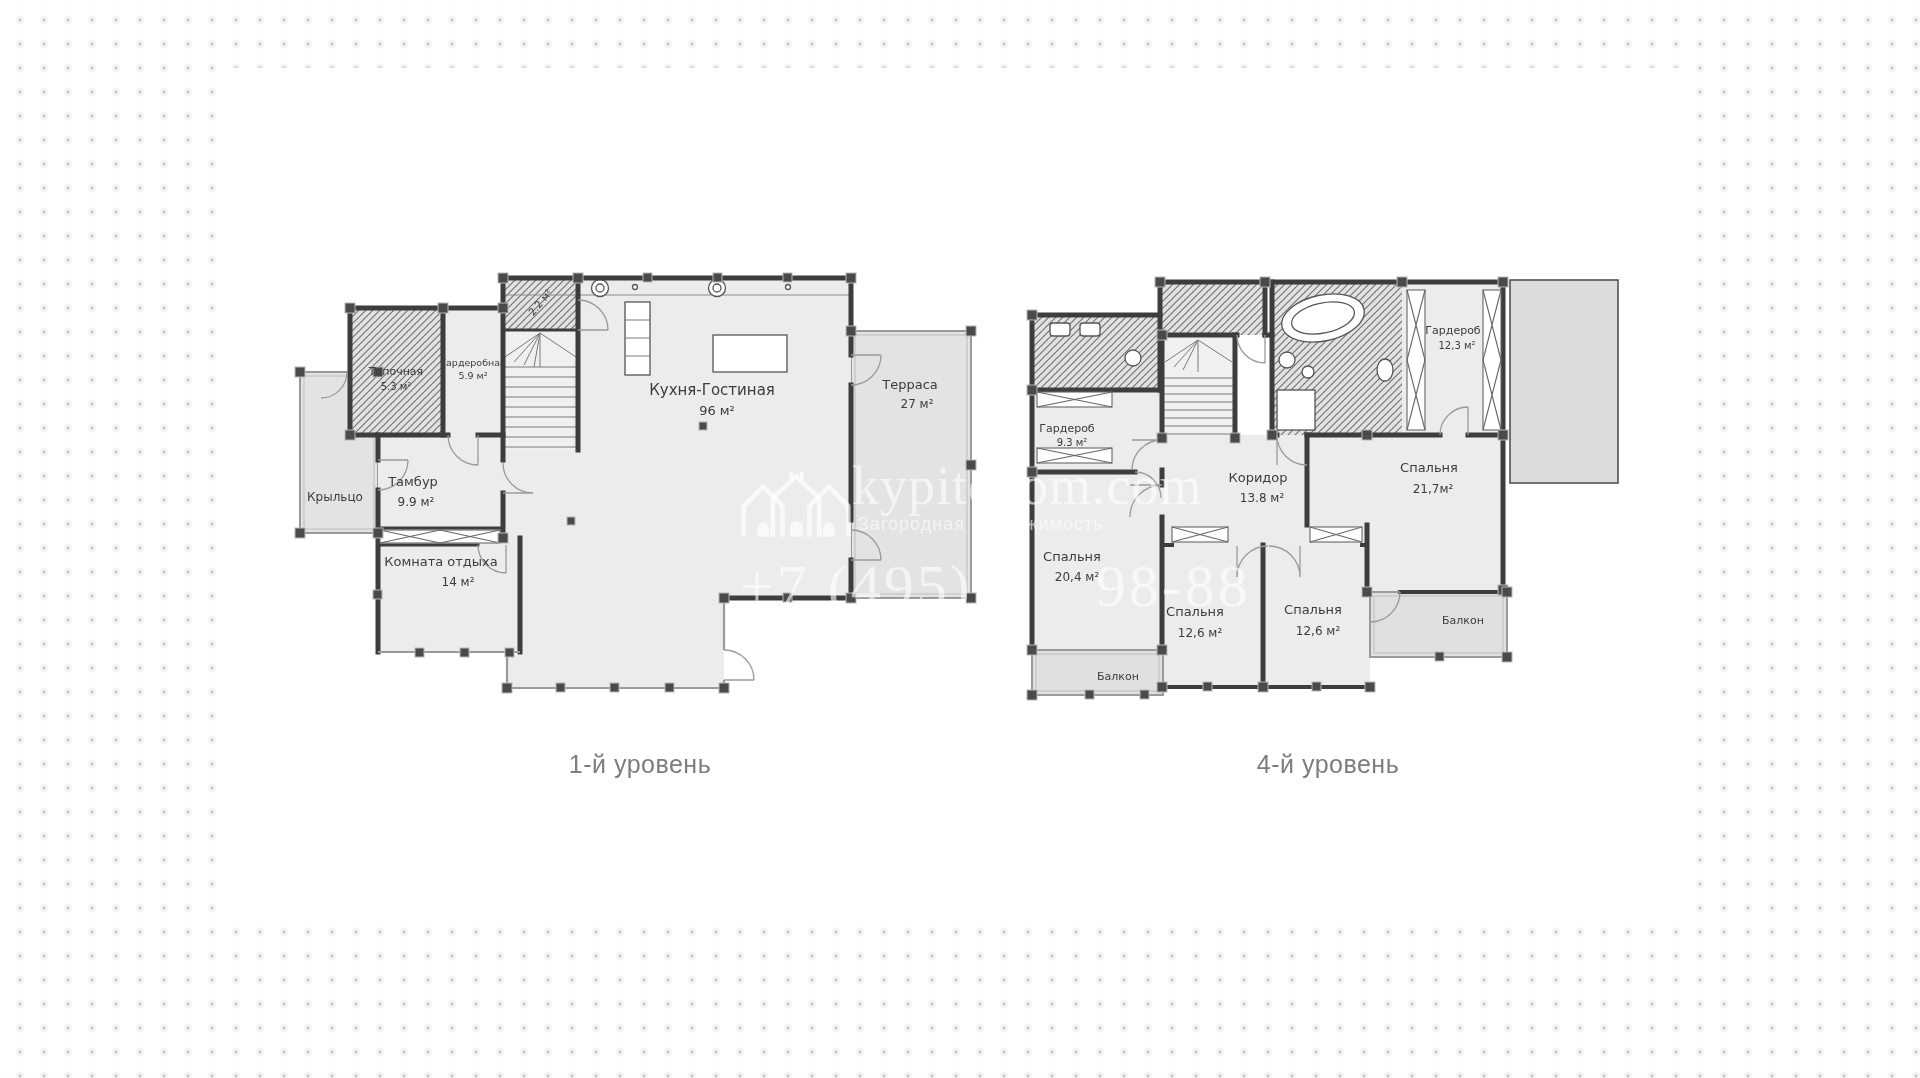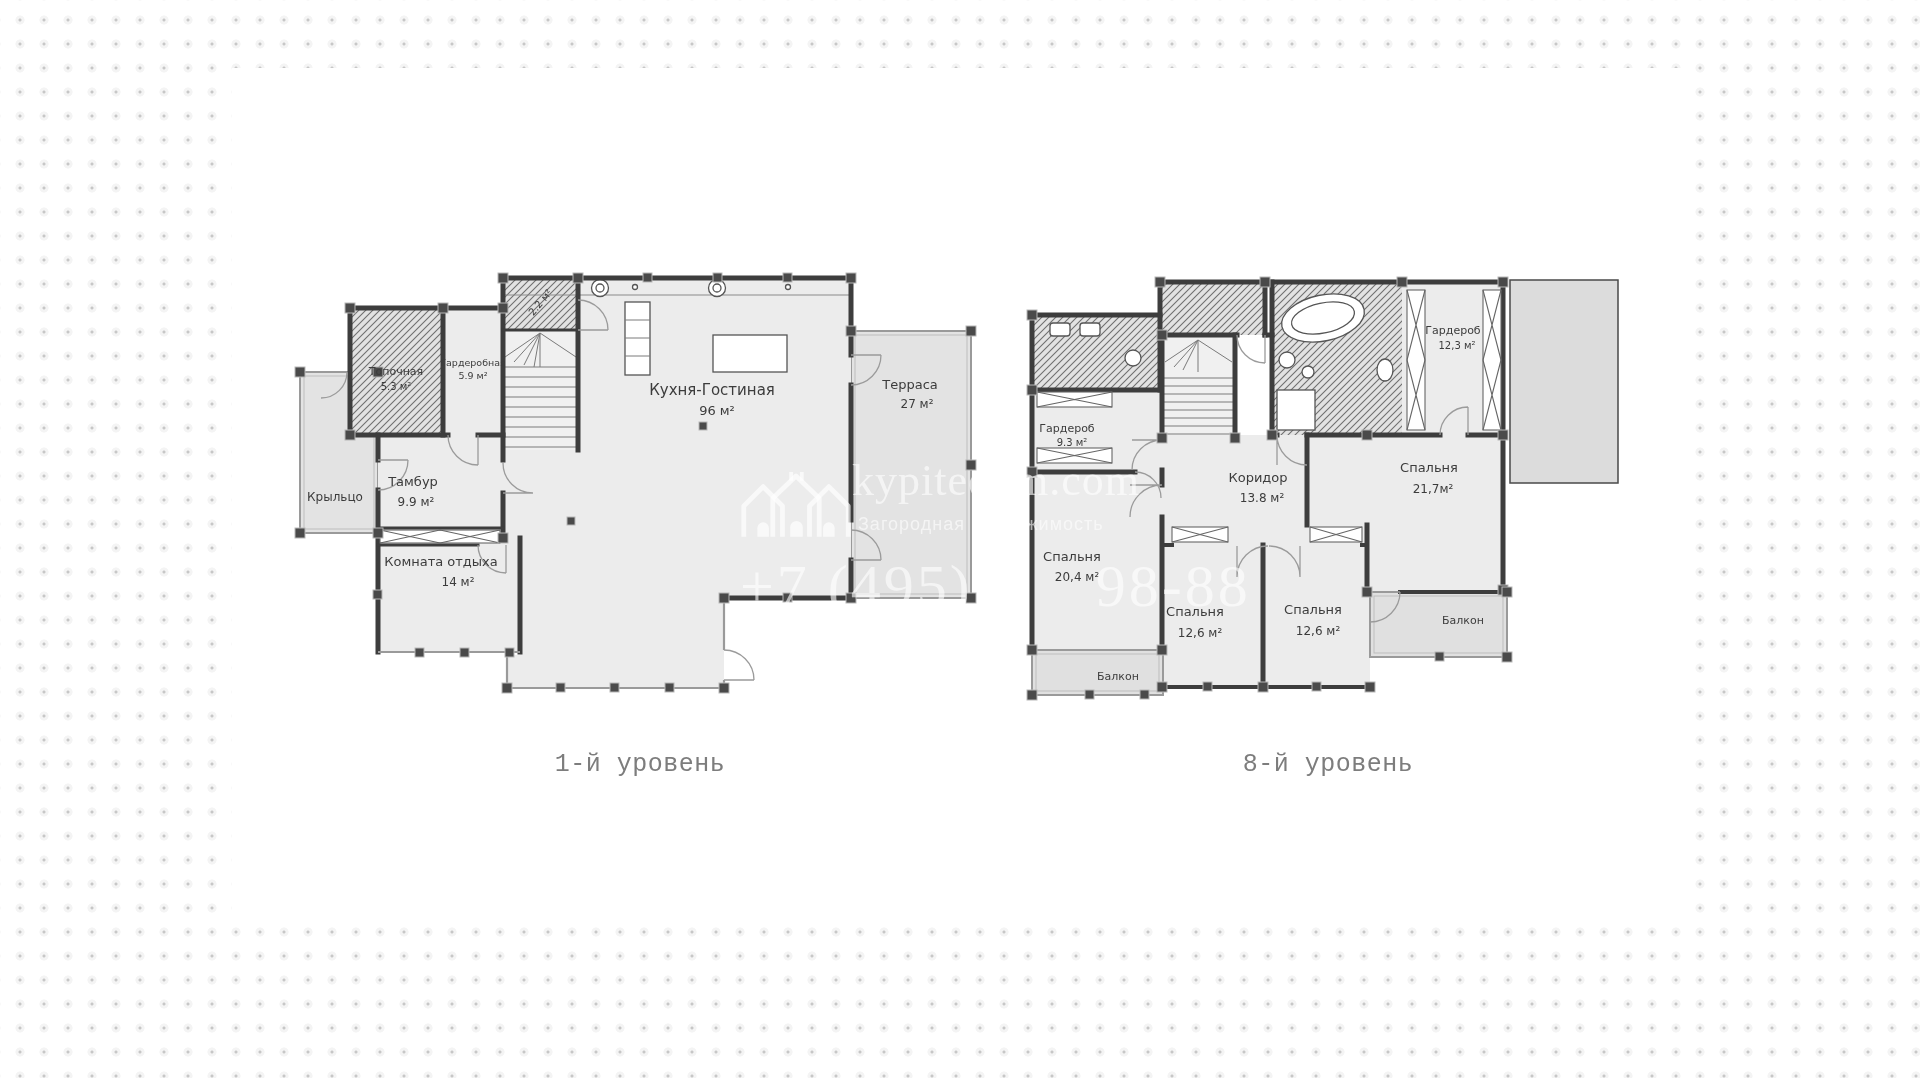--- a/index.html
+++ b/index.html
@@ -12,28 +12,28 @@
     background-size:24px 24px,24px 24px;
     background-position:8px 8px,8px 8px;
     font-family:"DejaVu Sans",sans-serif;
   }
   .canvas{position:absolute;left:232px;top:68px;width:1461px;height:845px;background:#fff;z-index:1;}
   .plan{position:absolute;z-index:2;}
   #plan1{left:293px;top:215px;width:700px;height:500px;}
   #plan2{left:1025px;top:250px;width:600px;height:460px;}
   .caption{
     position:absolute;z-index:2;width:320px;text-align:center;
-    font-family:Liberation Mono, monospace;font-size:25px;color:#7d7d7d;letter-spacing:0.5px;
+    font-family:Liberation Sans, sans-serif;font-size:25px;color:#7d7d7d;letter-spacing:0.5px;
   }
   #cap1{left:480px;top:750px;}
   #cap2{left:1168px;top:750px;}
   .wm{position:absolute;z-index:3;pointer-events:none;}
   #wm-logo{left:738px;top:458px;width:116px;height:92px;}
   #wm-site{
-    left:852px;top:455px;font-family:"Liberation Serif",serif;font-size:44px;
+    left:852px;top:455px;font-family:"Liberation Serif",serif;font-size:54px;
     color:rgba(255,255,255,0.62);letter-spacing:1px;white-space:pre;
   }
   #wm-tagline{
     left:858px;top:514px;font-family:"Liberation Sans",sans-serif;font-size:18px;
     color:rgba(255,255,255,0.60);letter-spacing:1px;white-space:pre;
   }
   #wm-phone{
     left:740px;top:552px;font-family:"Liberation Serif",serif;font-size:60px;
     color:rgba(255,255,255,0.62);letter-spacing:3px;white-space:pre;
   }
@@ -354,21 +354,21 @@
     <text class="rn f12" x="293" y="385">12,6 м²</text>
     <text class="rn f13" x="404" y="222">Спальня</text>
     <text class="rn f12" x="408" y="243">21,7м²</text>
     <text class="rn f11" x="428" y="84">Гардероб</text>
     <text class="rn f10" x="432" y="99">12,3 м²</text>
     <text class="rn f11" x="438" y="374">Балкон</text>
   </g>
 </svg>
 
 <div class="caption" id="cap1">1-й уровень</div>
-<div class="caption" id="cap2">8-й уровень</div>
+<div class="caption" id="cap2">4-й уровень</div>
 
 <svg class="wm" id="wm-logo" viewBox="0 0 120 92">
   <g fill="none" stroke="rgba(255,255,255,0.68)" stroke-width="5" stroke-linejoin="round">
     <path d="M6,80 V48 L26,28 L46,48 V80"></path>
     <path d="M36,80 V40 L60,17 L84,40 V80"></path>
     <path d="M74,80 V48 L94,28 L114,48 V80"></path>
     <path d="M55,13 V22 M66,13 V22" stroke-width="4"></path>
   </g>
   <g fill="rgba(255,255,255,0.68)">
     <path d="M20,80 v-9 a6,6 0 0 1 12,0 v9 z"></path>

